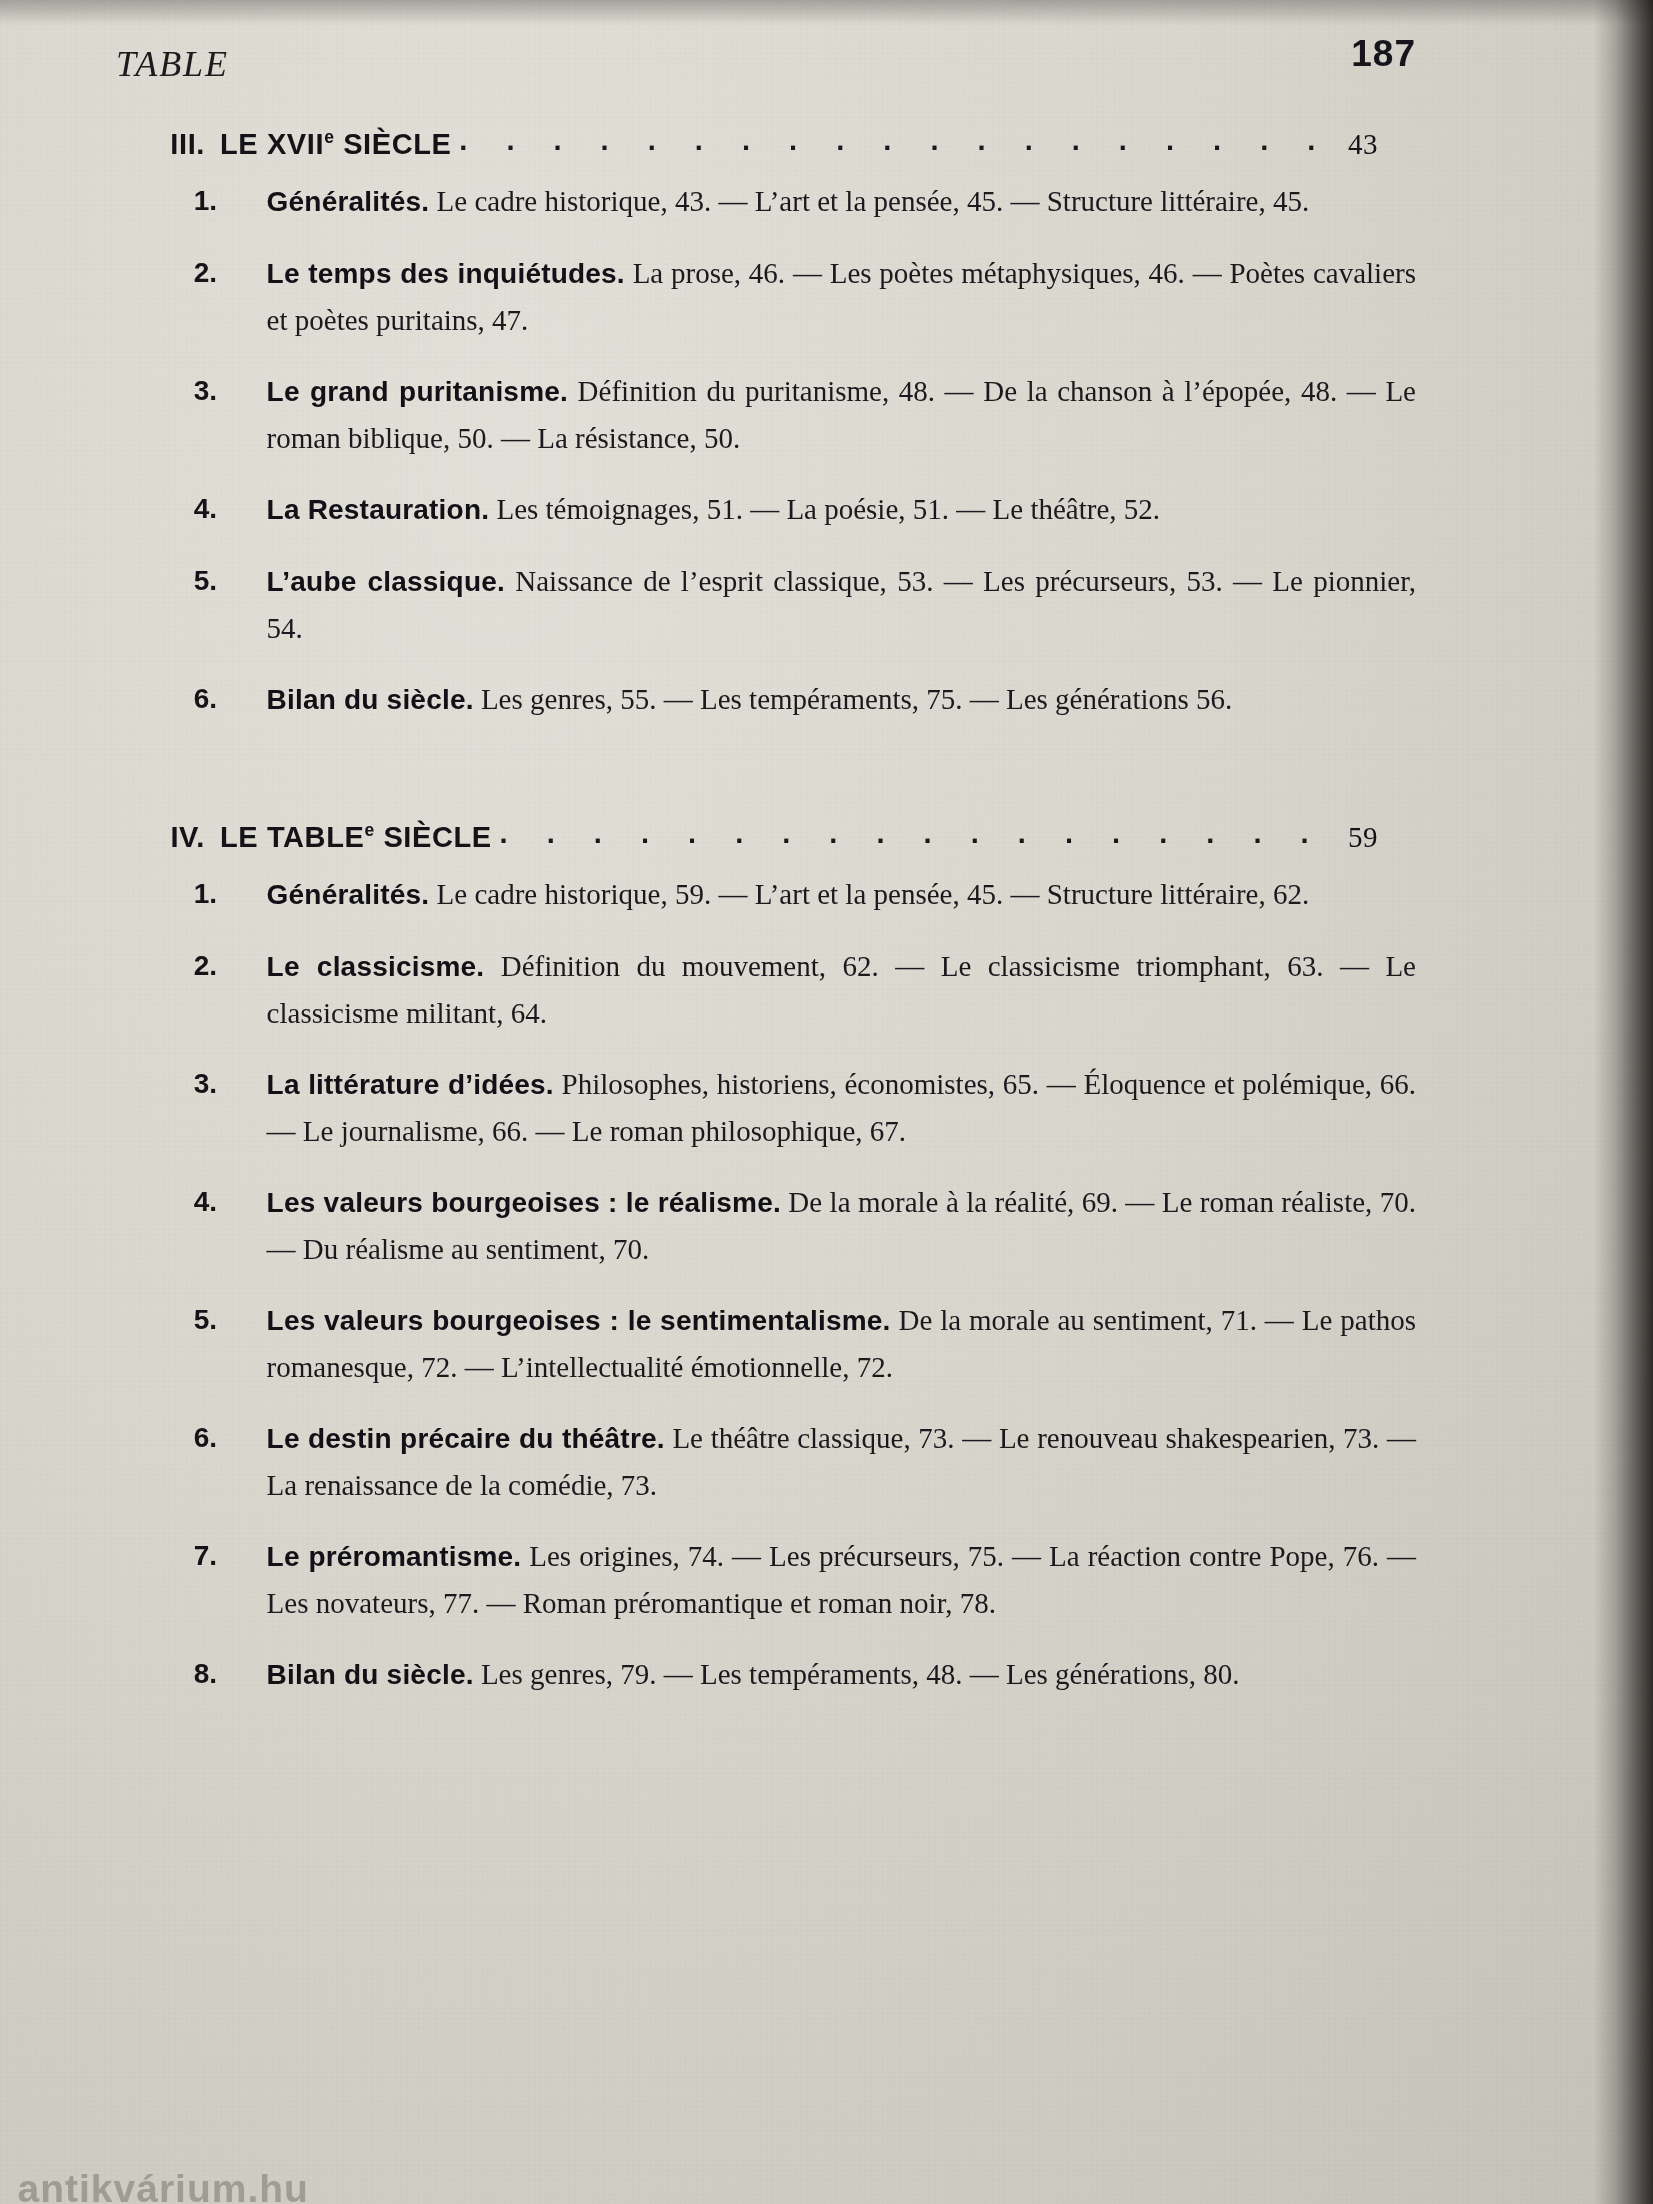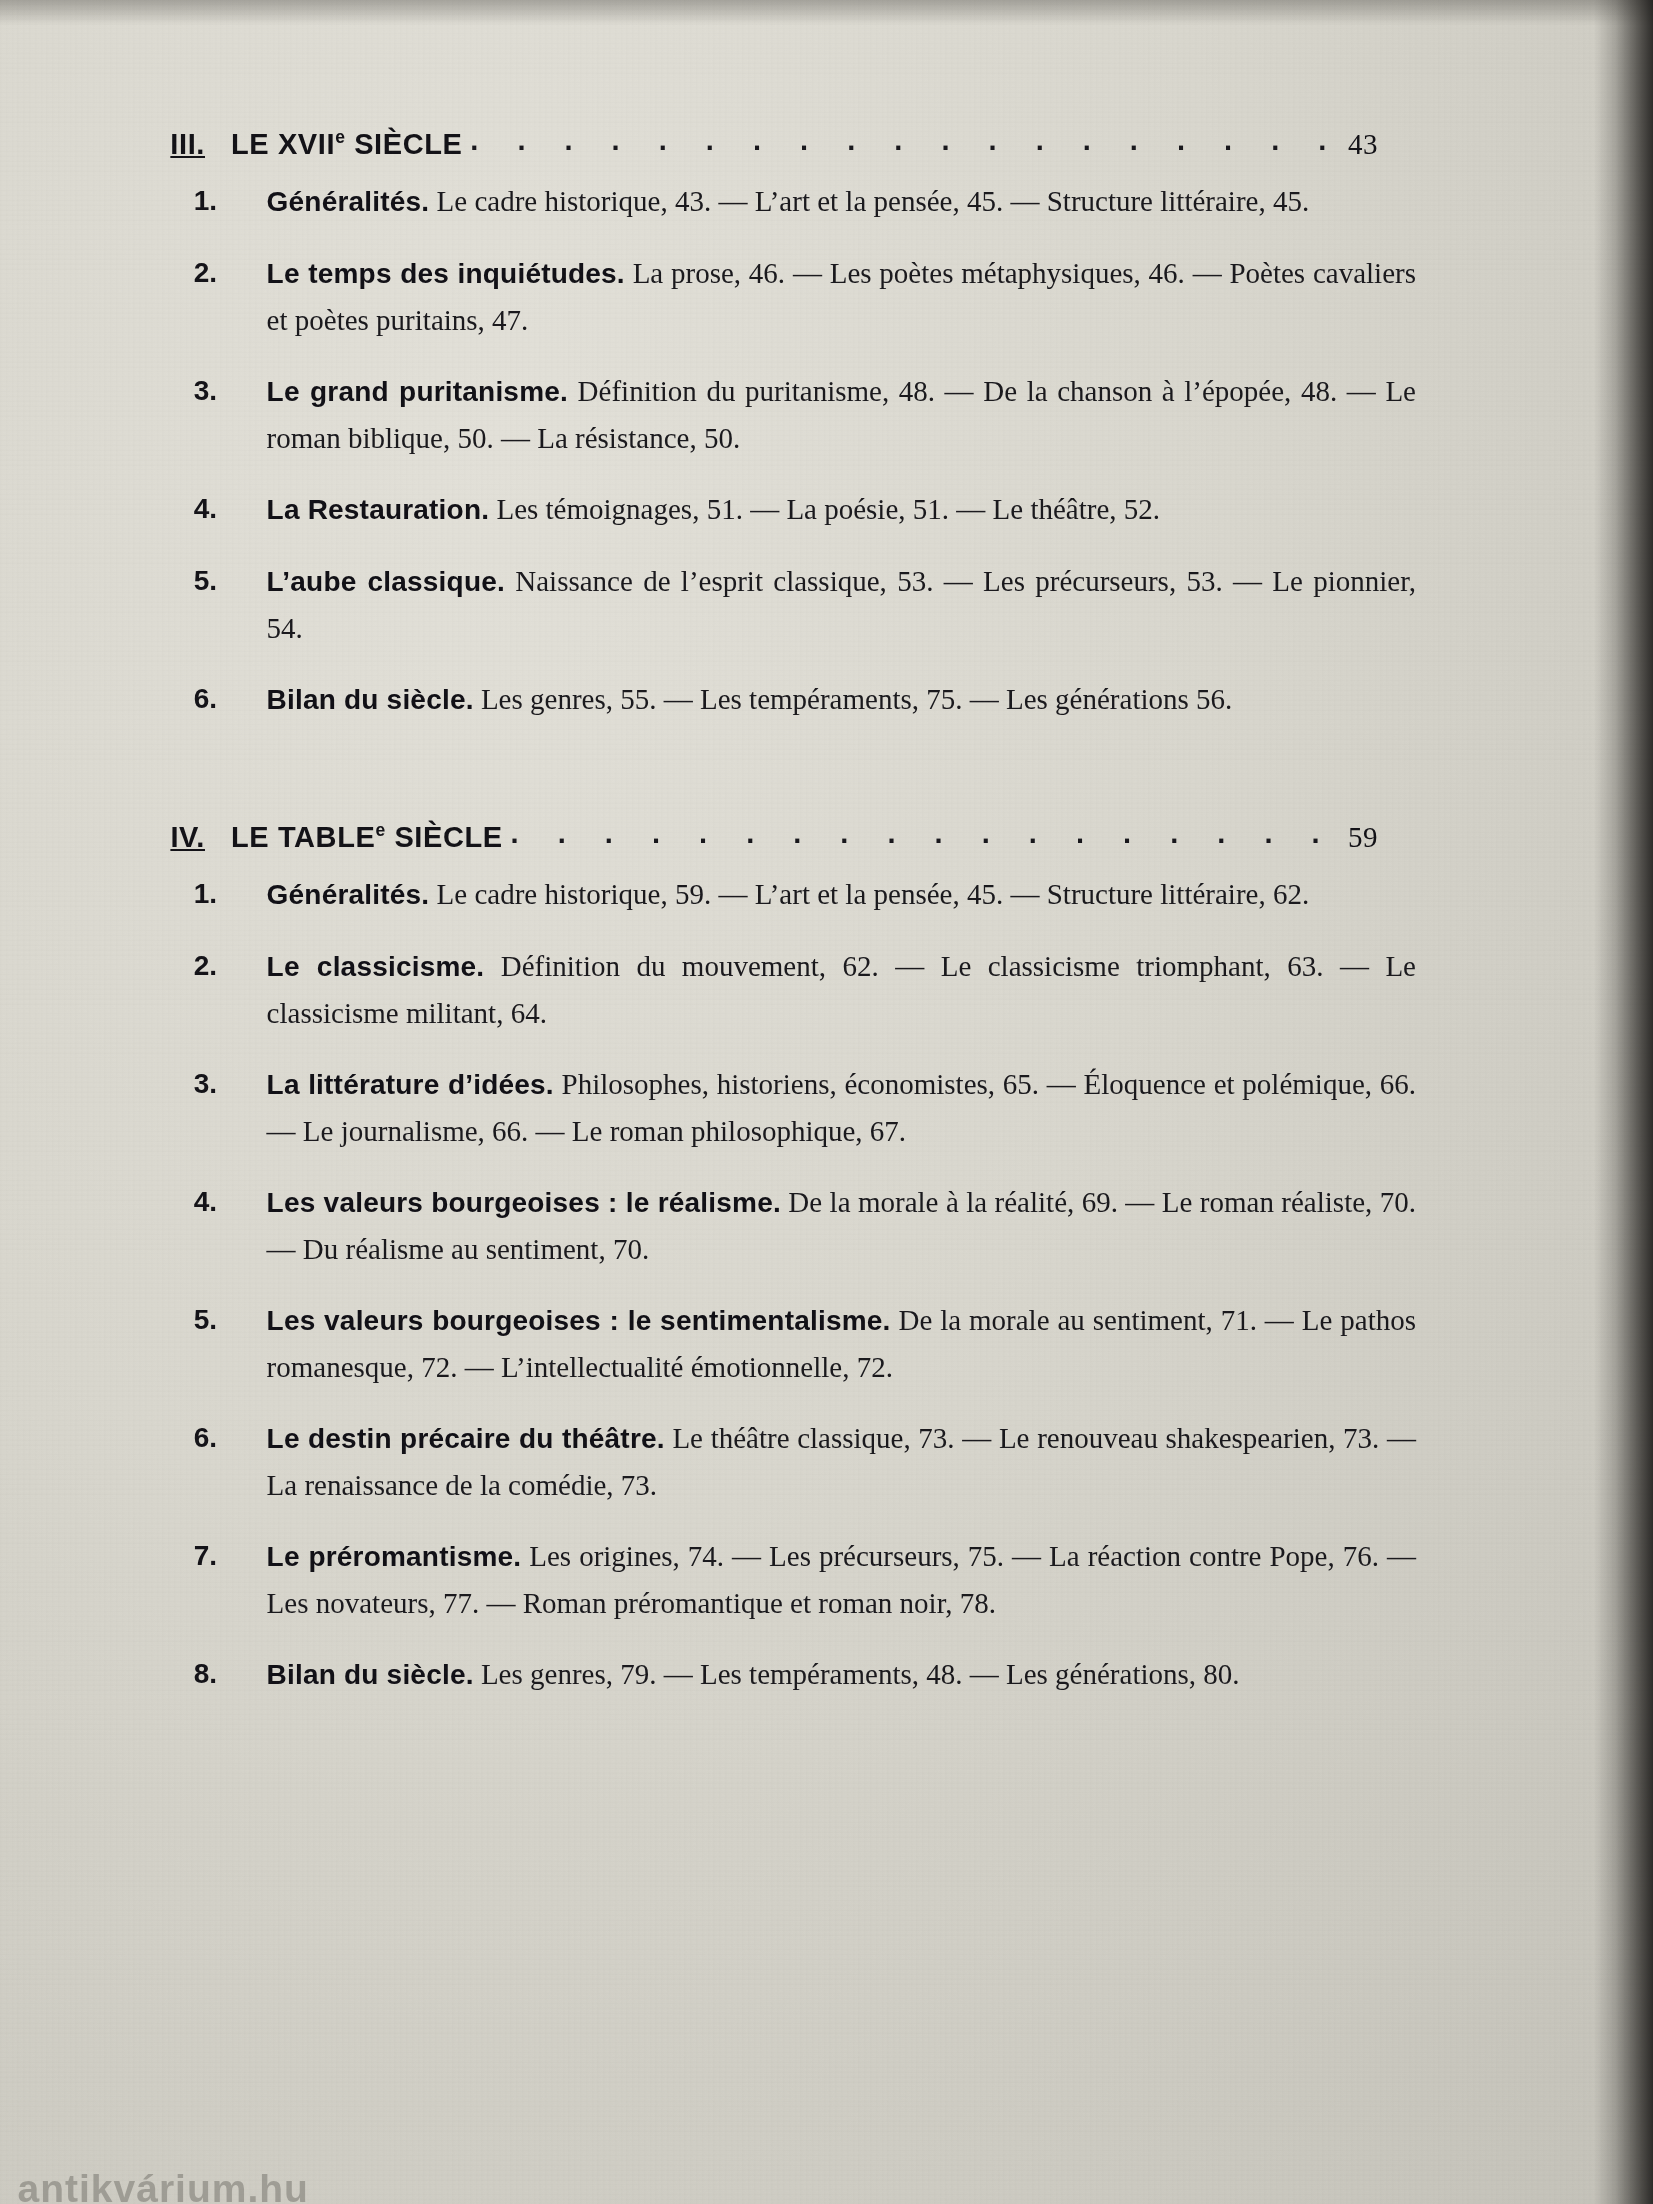--- a/index.html
+++ b/index.html
@@ -101,23 +101,22 @@
     font-family: "Liberation Sans", sans-serif;
     font-weight: bold;
     font-size: 29px;
     letter-spacing: 0.6px;
     color: #131217;
     margin-bottom: 17.5px;
   }
   .chapter .num {
     width: 89px;
     text-align: right;
-    padding-right: 26px;
-    flex: 0 0 auto;
-    text-decoration: underline;
+    padding-right: 15px;
+    flex: 0 0 auto;
   }
   .chapter .title {
     flex: 0 0 auto;
     white-space: nowrap;
     margin-top: 12px;
   }
   .chapter .title sup {
     font-size: 17.5px;
     vertical-align: super;
   }
@@ -189,20 +188,24 @@
     letter-spacing: 1px;
     pointer-events: none;
   }
 </style>
 </head>
 <body>
 
 <div id="page">
   <div class="content">
 
+    <div class="header">
+      <div class="running-title">TABLE</div>
+      <div class="folio">187</div>
+    </div>
 
     <div class="body">
       <div id="toc">
           <div class="chapter">
             <span class="num">III.</span>
             <span class="title"><span>LE XVII</span><sup>e</sup><span> SIÈCLE</span></span>
             <span class="leaders">. . . . . . . . . . . . . . . . . . . . . . . .</span>
             <span class="page">43</span>
           </div>
           <div class="entry">

